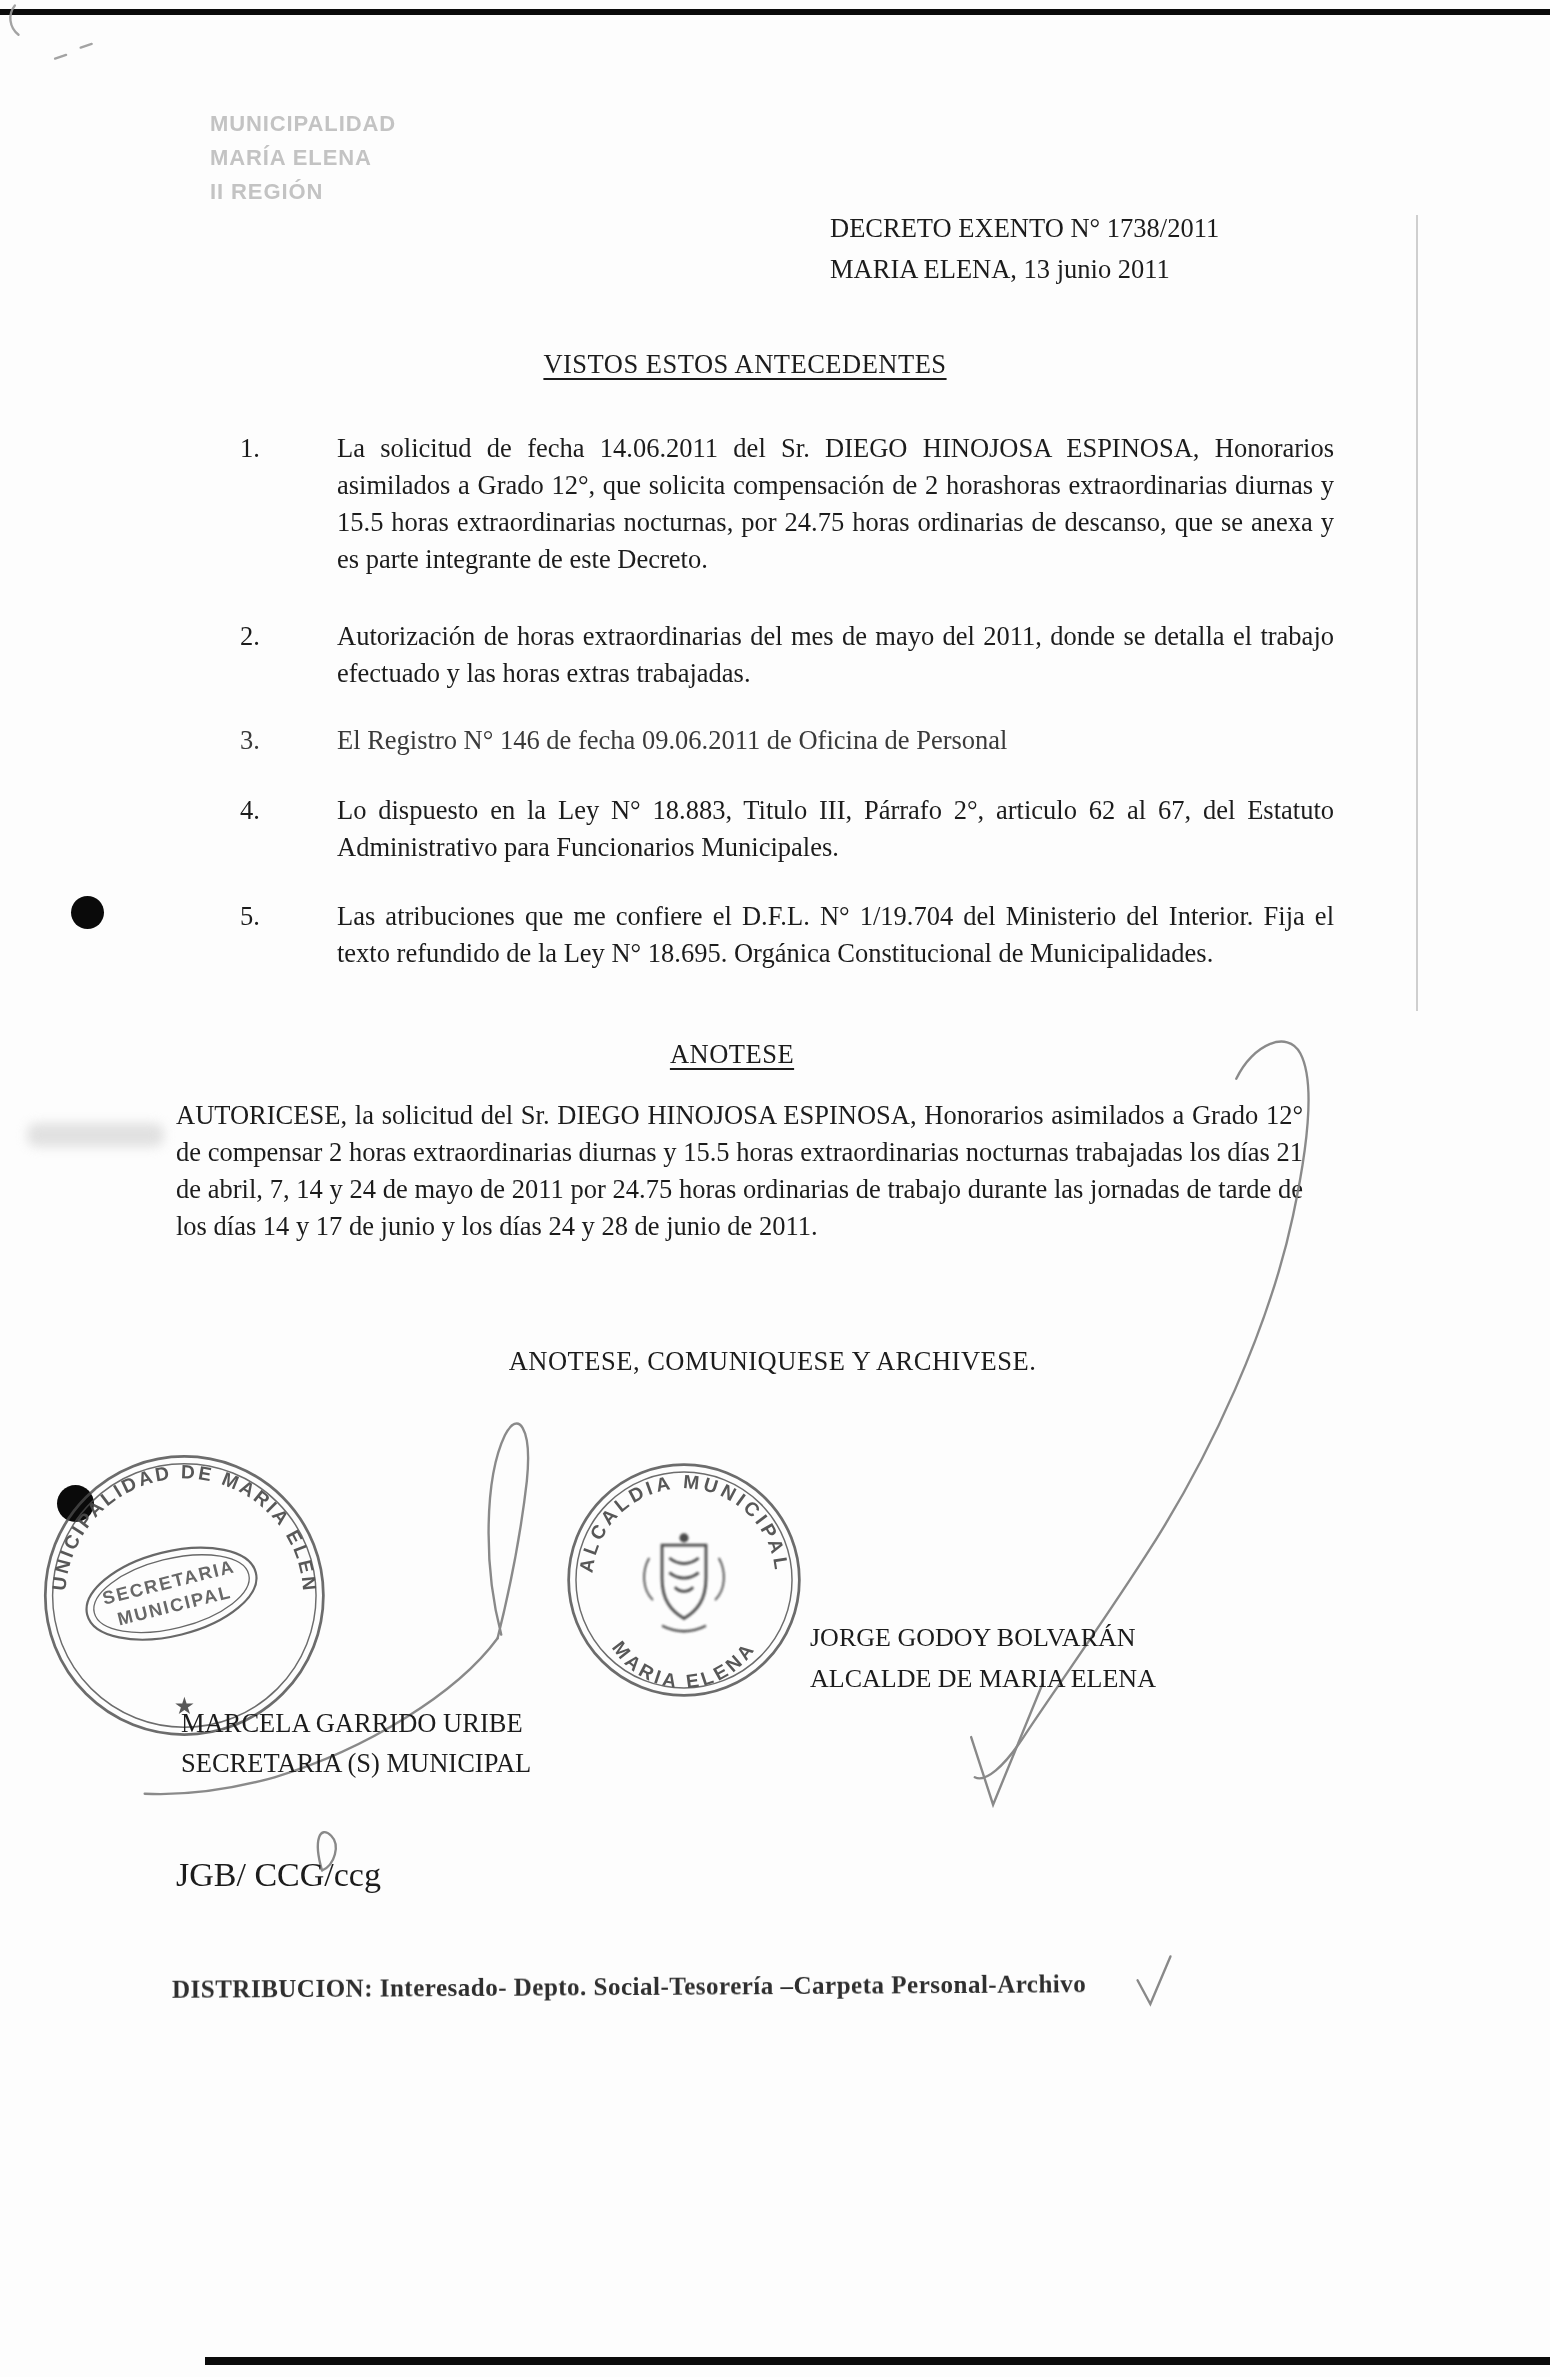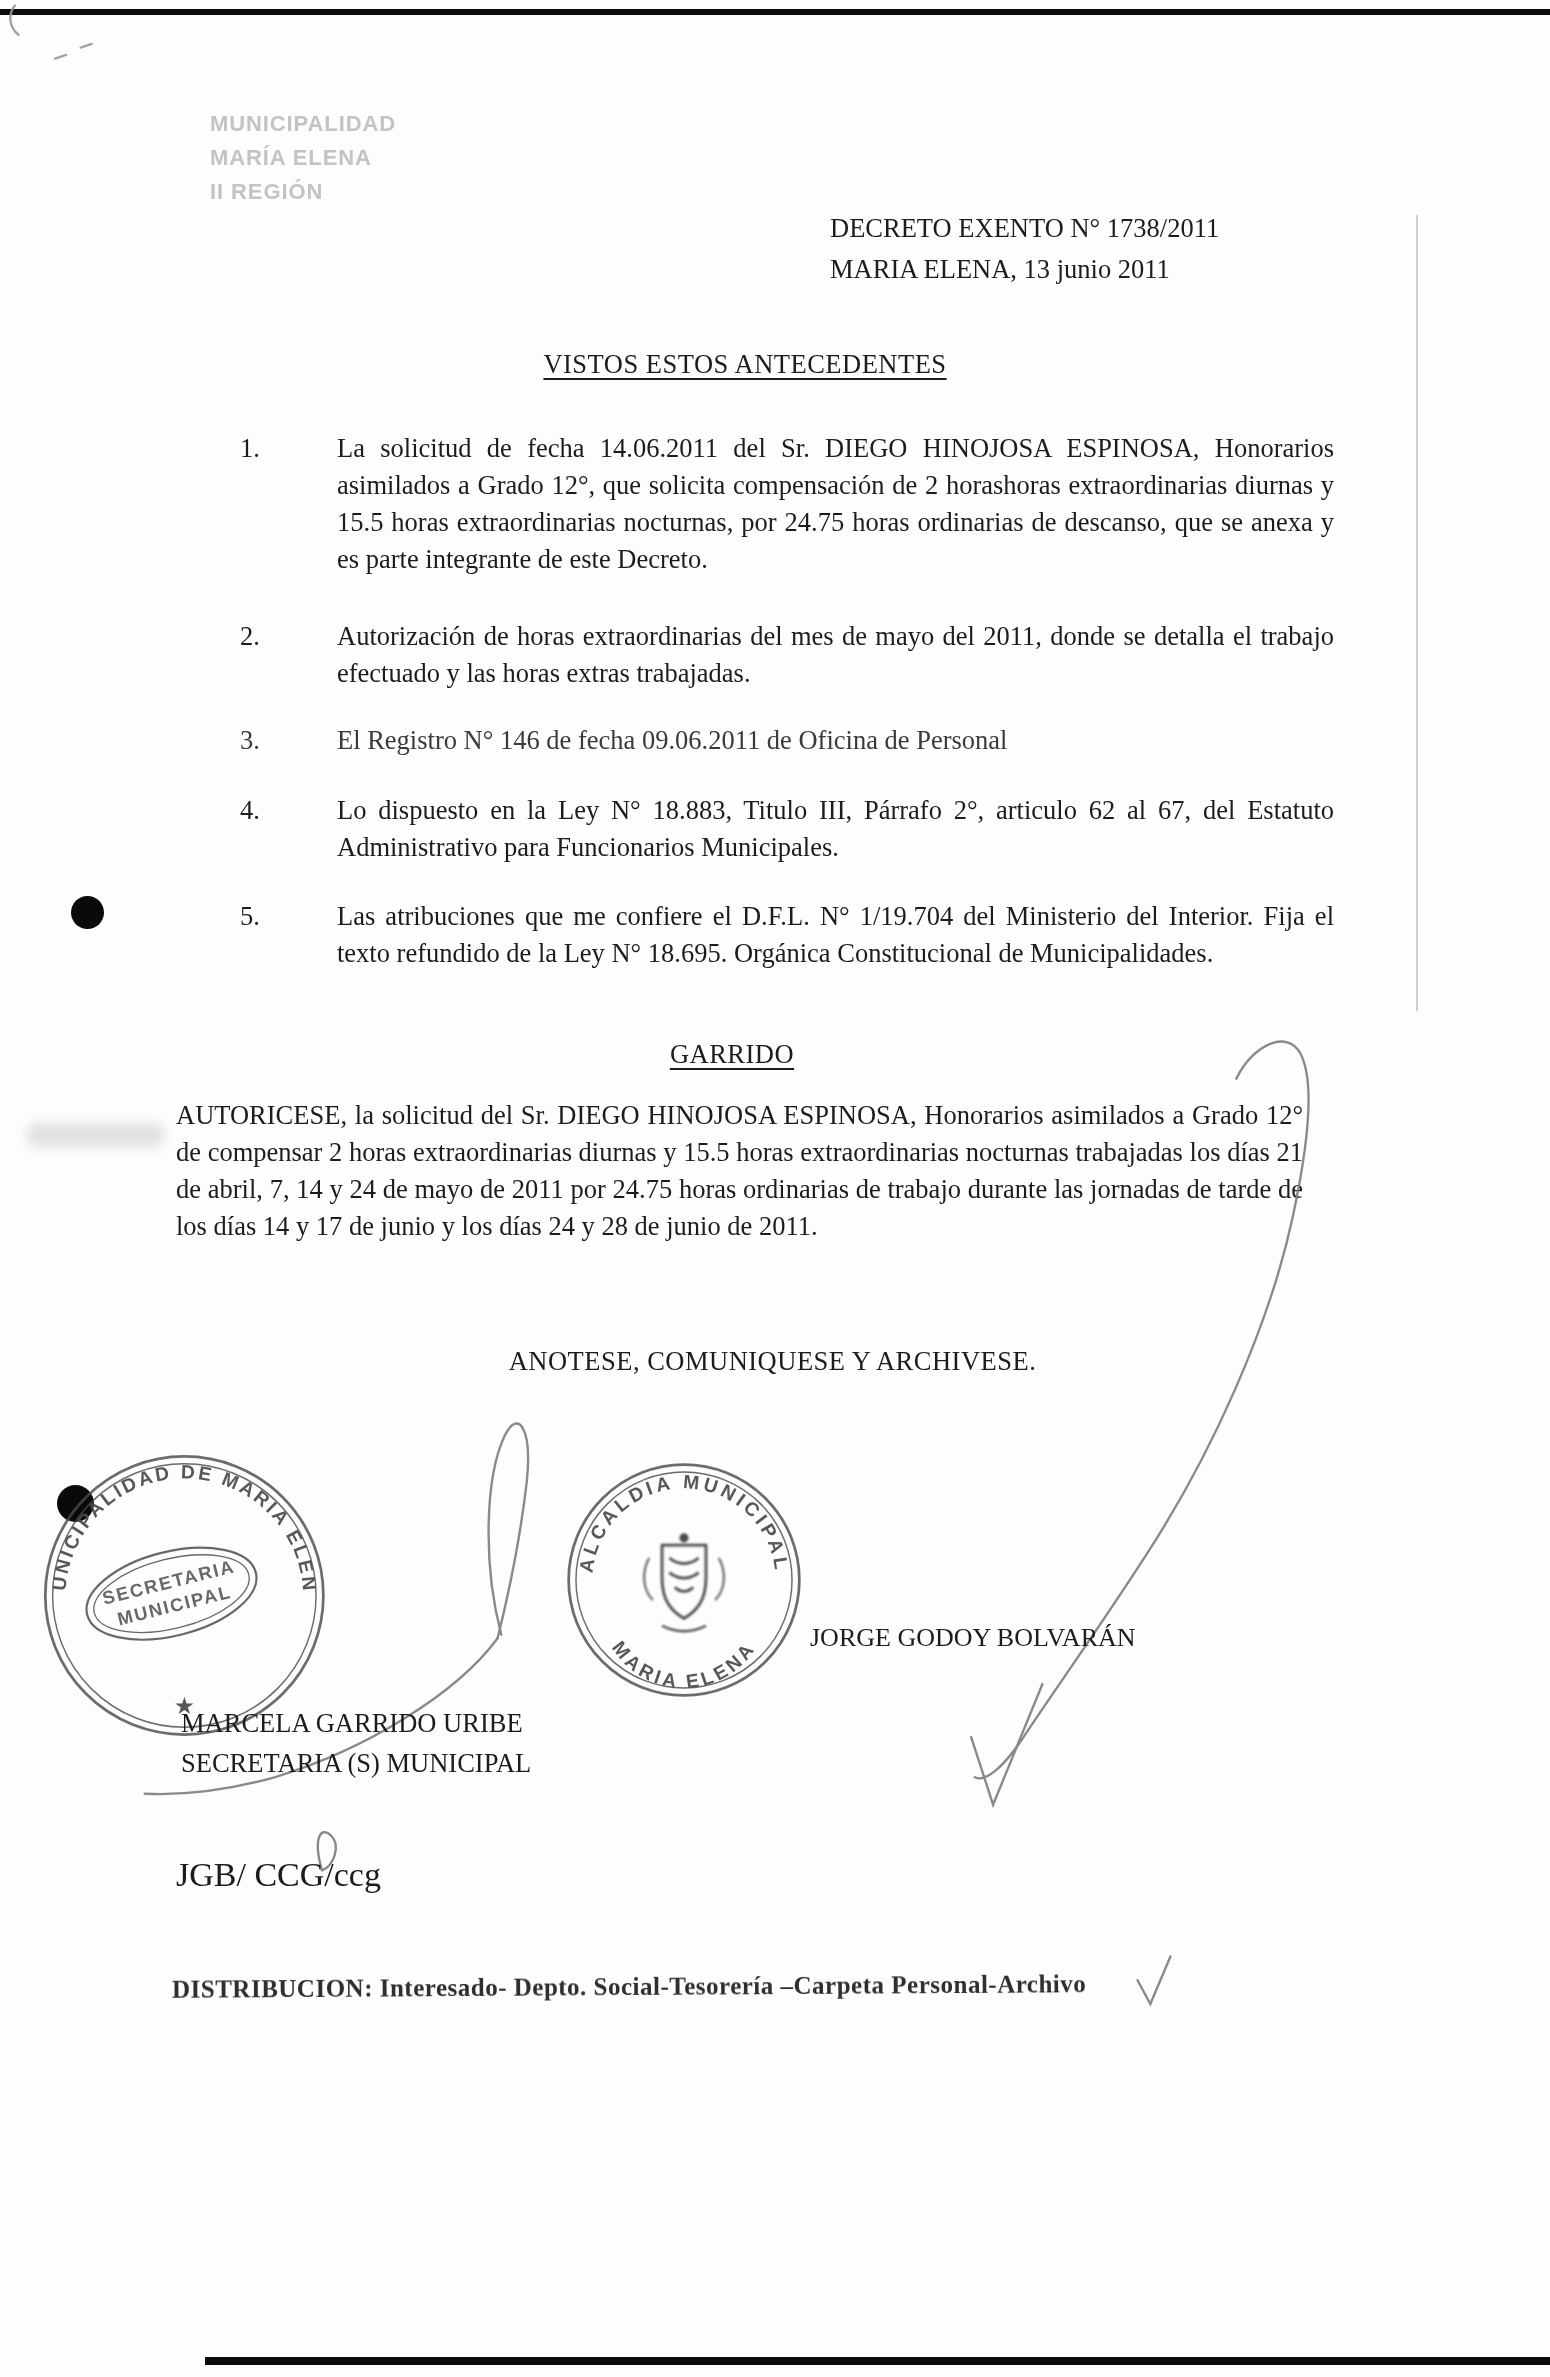--- a/index.html
+++ b/index.html
@@ -97,21 +97,21 @@
   </div>
   <div class="abs item i4">
     <span class="num">4.</span>
     <div class="txt just">Lo dispuesto en la Ley N° 18.883, Titulo III, Párrafo 2°, articulo 62 al 67, del Estatuto Administrativo para Funcionarios Municipales.</div>
   </div>
   <div class="abs item i5">
     <span class="num">5.</span>
     <div class="txt just">Las atribuciones que me confiere el D.F.L. N° 1/19.704 del Ministerio del Interior. Fija el texto refundido de la Ley N° 18.695. Orgánica Constitucional de Municipalidades.</div>
   </div>
 
-  <div class="abs decreto-title center b u">GARRIDO</div>
+  <div class="abs decreto-title center b u">ANOTESE</div>
 
   <div class="abs decreto-par just">
     <span class="b">AUTORICESE,</span><span> la solicitud del Sr. DIEGO HINOJOSA ESPINOSA, Honorarios asimilados a Grado 12° de compensar 2 horas  extraordinarias diurnas  y 15.5 horas extraordinarias nocturnas trabajadas los días 21 de abril, 7, 14 y 24 de mayo de 2011 por 24.75 horas ordinarias de trabajo durante las jornadas de tarde de los días 14 y 17 de junio y los días 24 y 28 de junio de 2011.</span>
   </div>
 
   <div class="abs closing center b">ANOTESE, COMUNIQUESE Y ARCHIVESE.</div>
 
   <div class="abs hole-dot dot1"></div>
   <div class="abs hole-dot dot2"></div>
   <div class="abs smudge"></div>
@@ -176,20 +176,21 @@
 
       <path d="M 1244 2166 L 1258 2192 L 1280 2140"></path>
 
       <path d="M 16 6 C 8 16 10 30 20 38" stroke="#9a9a9a"></path>
       <path d="M 60 64 L 72 60 M 88 52 L 100 48" stroke="#9a9a9a"></path>
     </g>
   </svg>
 
   <div class="abs sig-right">
     <div class="b">JORGE GODOY BOLVARÁN</div>
+    <div class="b">ALCALDE DE MARIA ELENA</div>
   </div>
   <div class="abs sig-left">
     <div class="b">MARCELA GARRIDO URIBE</div>
     <div class="b">SECRETARIA (S) MUNICIPAL</div>
   </div>
 
   <div class="abs initials">JGB/ CCG/ccg</div>
   <div class="abs distribution">DISTRIBUCION: Interesado- Depto. Social-Tesorería –Carpeta Personal-Archivo</div>
 
 </div>

